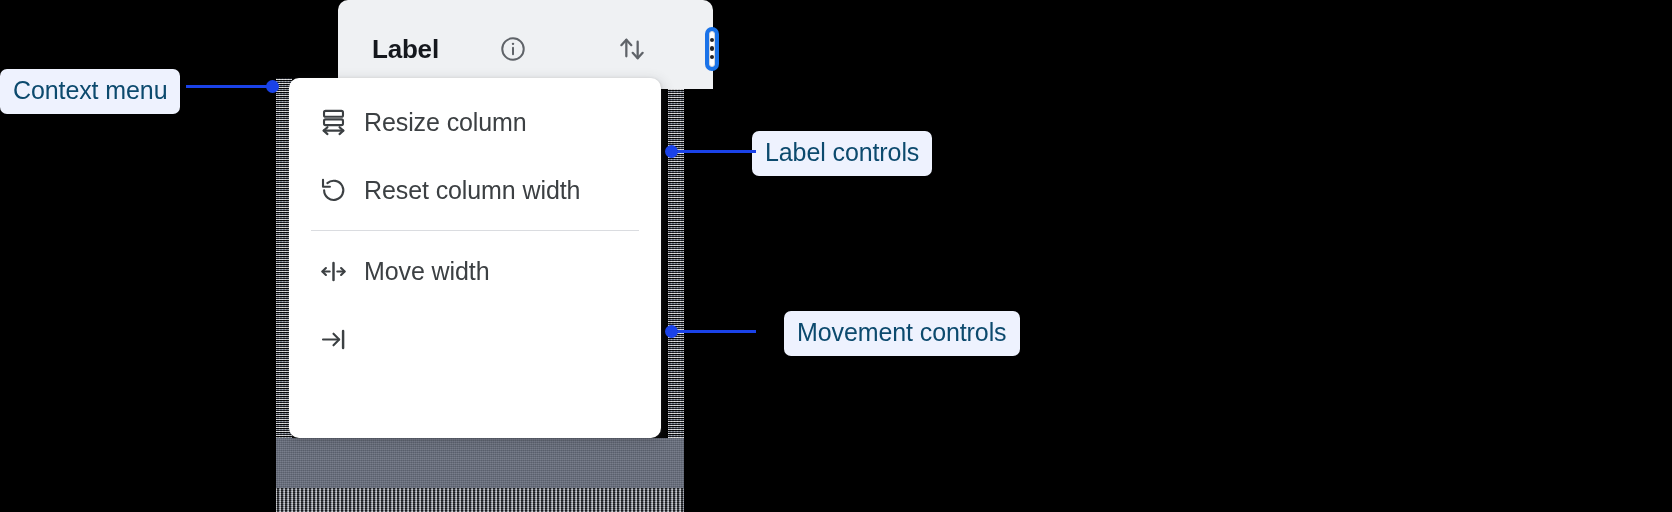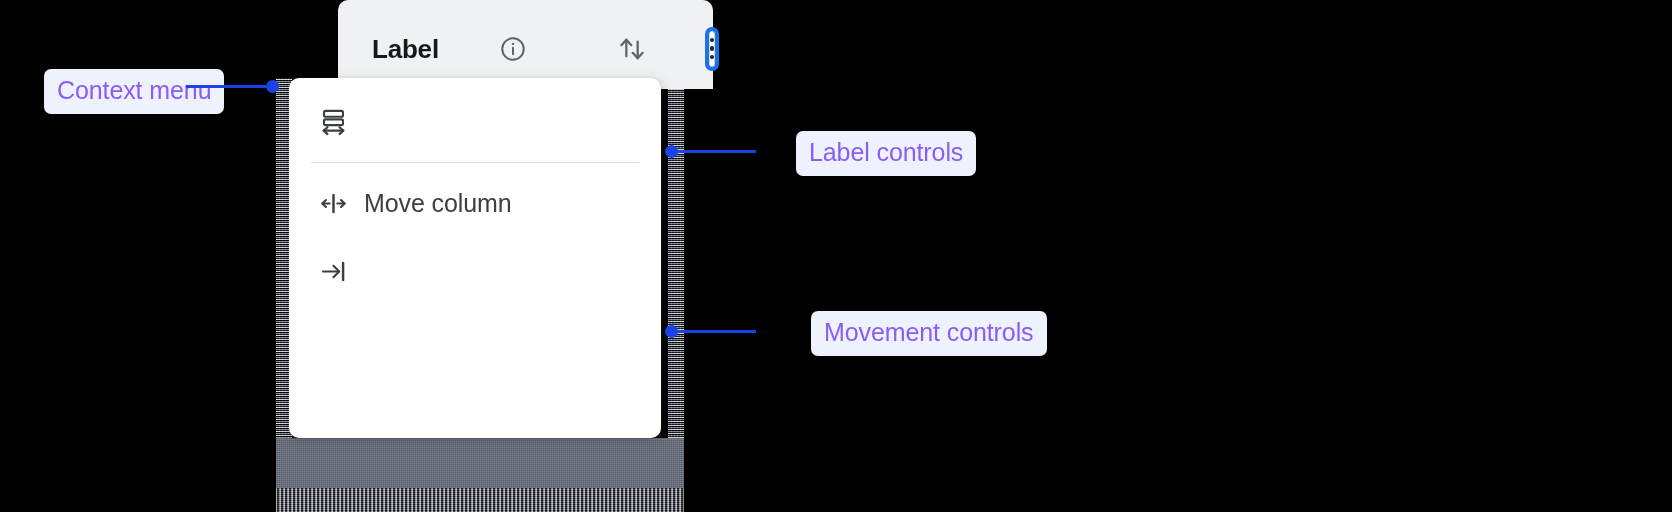--- a/index.html
+++ b/index.html
@@ -187,28 +187,27 @@
   #menu-divider {
     height: 1px;
     background: #dadce0;
     margin: 6px 22px 6px 22px;
   }
 
   
   .annot-pill {
     position: absolute;
     background: #eef2fe;
-    color: #8b5cf6;
+    color: #0c4a6e;
     font-size: 25px;
     line-height: 1;
     border-radius: 7px;
     padding: 9px 13px 11px 13px;
     white-space: nowrap;
     letter-spacing: -0.1px;
-    margin-left: 44px;
   }
   .annot-line {
     position: absolute;
     height: 3px;
     background: #1a42e8;
   }
   .annot-dot {
     position: absolute;
     width: 13px;
     height: 13px;
@@ -217,21 +216,21 @@
   }
 
   #annot-context-pill { left: 0px;   top: 69px;  }
   #annot-context-line { left: 186px; top: 85px;  width: 86px; }
   #annot-context-dot  { left: 266px; top: 80px;  }
 
   #annot-resize-pill  { left: 752px; top: 131px; }
   #annot-resize-line  { left: 678px; top: 150px; width: 78px; }
   #annot-resize-dot   { left: 665px; top: 145px; }
 
-  #annot-move-pill    { left: 767px; top: 311px; }
+  #annot-move-pill    { left: 784px; top: 311px; }
   #annot-move-line    { left: 678px; top: 330px; width: 78px; }
   #annot-move-dot     { left: 665px; top: 325px; }
 </style>
 </head>
 <body>
 
 <div id="canvas">
 
   <div id="noise-strip"></div>
   <div id="noise-right-edge"></div>
@@ -277,36 +276,46 @@
     <div class="menu-item">
       <span class="menu-icon">
         <svg width="29" height="29" viewBox="0 0 26 26" fill="none" stroke="#3c4043" stroke-width="1.9" stroke-linecap="round" stroke-linejoin="round">
           <rect x="4.5" y="2.6" width="17" height="5.2" rx="1.4"></rect>
           <rect x="4.5" y="10.2" width="17" height="5.2" rx="1.4"></rect>
           <line x1="4.2" y1="20.3" x2="21.8" y2="20.3"></line>
           <polyline points="7.6,17.2 4.2,20.3 7.6,23.4"></polyline>
           <polyline points="18.4,17.2 21.8,20.3 18.4,23.4"></polyline>
         </svg>
       </span>
-    </div>
-
+      <span class="menu-label">Resize column</span>
+    </div>
+
+    <div class="menu-item">
+      <span class="menu-icon">
+        <svg width="29" height="29" viewBox="0 0 26 26" fill="none" stroke="#3c4043" stroke-width="1.9" stroke-linecap="round" stroke-linejoin="round">
+          <path d="M4.6 12.8a8.6 8.6 0 1 0 2.9 -6.4"></path>
+          <polyline points="3.6,3.4 3.6,9.6 9.8,9.6"></polyline>
+        </svg>
+      </span>
+      <span class="menu-label">Reset column width</span>
+    </div>
 
     <div id="menu-divider"></div>
 
     <div class="menu-item">
       <span class="menu-icon">
         <svg width="29" height="29" viewBox="0 0 26 26" fill="none" stroke="#3c4043" stroke-width="1.9" stroke-linecap="round" stroke-linejoin="round">
           <line x1="13" y1="5.4" x2="13" y2="20.6" stroke-width="2.2"></line>
           <line x1="9.6" y1="13" x2="3.2" y2="13"></line>
           <polyline points="6.2,9.9 3.0,13 6.2,16.1"></polyline>
           <line x1="16.4" y1="13" x2="22.8" y2="13"></line>
           <polyline points="19.8,9.9 23.0,13 19.8,16.1"></polyline>
         </svg>
       </span>
-      <span class="menu-label">Move column</span>
+      <span class="menu-label">Move width</span>
     </div>
 
 
     <div class="menu-item">
       <span class="menu-icon">
         <svg width="29" height="29" viewBox="0 0 26 26" fill="none" stroke="#3c4043" stroke-width="1.9" stroke-linecap="round" stroke-linejoin="round">
           <line x1="21.6" y1="5.4" x2="21.6" y2="20.6" stroke-width="2.2"></line>
           <line x1="3.6" y1="13" x2="17.8" y2="13"></line>
           <polyline points="13.0,7.8 18.1,13 13.0,18.2"></polyline>
         </svg>

